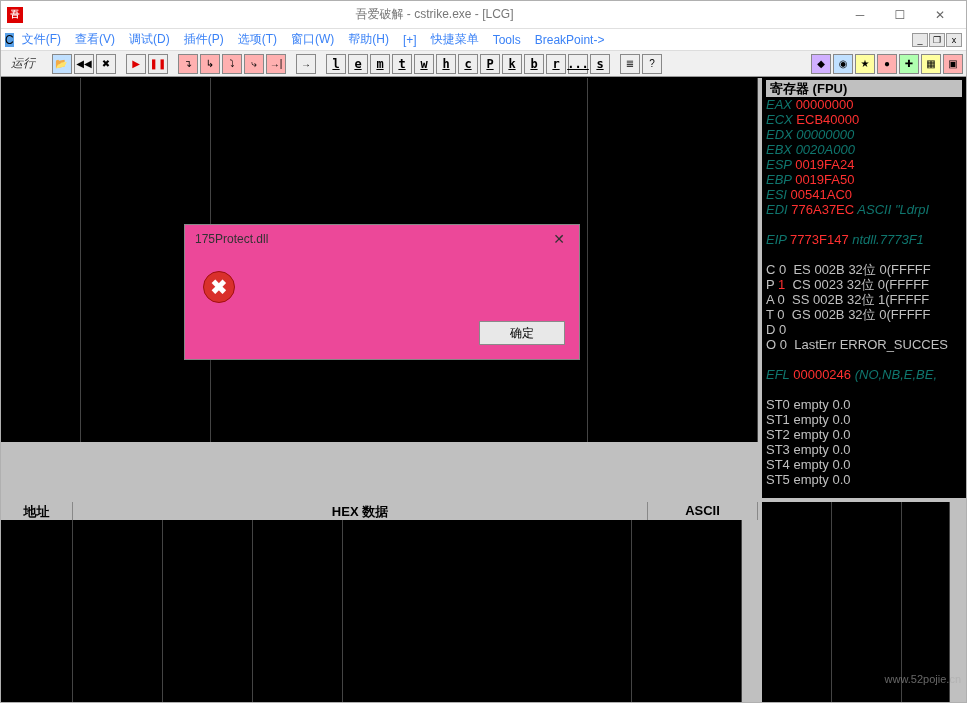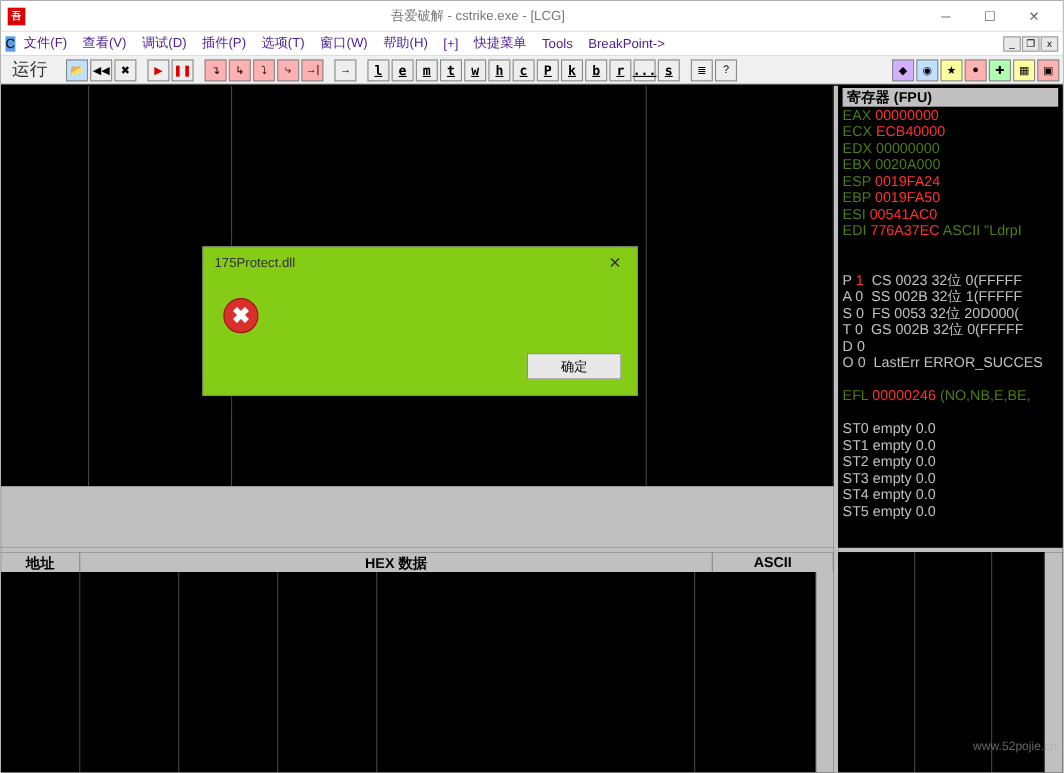--- a/index.html
+++ b/index.html
@@ -4,25 +4,25 @@
 <style>
 * { margin: 0; padding: 0; box-sizing: border-box; font-family: "Microsoft YaHei", Tahoma, sans-serif; }
 body { width: 967px; height: 703px; background: #fff; overflow: hidden; position: relative; font-size: 12px; }
 .window { width: 100%; height: 100%; border: 1px solid #b0b0b0; display: flex; flex-direction: column; background:#f0f0f0;}
 .titlebar { height: 28px; background: #fff; display: flex; align-items: center; padding: 0 6px; color: #777; border-bottom:1px solid #e0e0e0;}
 .titlebar .app-icon { width: 16px; height: 16px; background: #d00; margin-right: 6px; display:inline-flex;align-items:center;justify-content:center;color:#fff;font-size:9px;font-weight:bold;}
 .titlebar .title { flex: 1; font-size: 12px; text-align: center; }
 .win-controls { display: flex; }
 .win-controls .btn { width: 40px; height: 24px; display: flex; align-items: center; justify-content: center; color: #666; cursor:pointer;}
 .menubar { height: 22px; background: #fff; display: flex; align-items: center; padding: 0 4px; gap: 2px; border-bottom:1px solid #ddd;}
-.menubar .menu-item { padding: 2px 6px; font-size: 12px; color: #4c1d95; cursor:pointer;}
+.menubar .menu-item { padding: 2px 6px; font-size: 12px; color: #3b82f6; cursor:pointer;}
 .inner-controls { margin-left:auto; display:flex; gap:1px;}
 .inner-controls .ib{width:16px;height:14px;border:1px solid #999;background:#e8e8e8;font-size:9px;display:flex;align-items:center;justify-content:center;cursor:pointer;}
 .toolbar { height: 26px; background: #f0f0f0; display: flex; align-items: center; padding: 0 2px; border-bottom:1px solid #999;}
-.toolbar .run-label { padding: 0 8px; font-size: 16px; color: #333; }
+.toolbar .run-label { padding: 0 8px; font-size: 12px; color: #333; font-style: italic; }
 .toolbar .tbtn { width: 20px; height: 20px; border: 1px solid #888; background: #eee; margin: 0 1px; display: flex; align-items: center; justify-content: center; font-size: 10px; cursor:pointer;}
 .toolbar .sep { width: 8px; }
 .toolbar .letter { font-family: monospace; font-weight:bold; text-decoration: underline; font-size:12px;}
 .toolbar .tbtn.red{background:#ffb0b0;}
 .toolbar .tbtn.green{background:#b0ffb0;}
 .toolbar .tbtn.yellow{background:#ffffa0;}
 .toolbar .tbtn.purple{background:#d0b0ff;}
 .toolbar .tbtn.cyan{background:#c0e0ff;}
 .main { flex: 1; display: flex; background: #000; border-top:1px solid #000;}
 .left-pane { flex: 1; display: flex; flex-direction: column; border-right:4px solid #c0c0c0;}
@@ -35,28 +35,28 @@
 .dump-header .dh{border-right:1px solid #888;padding:1px 4px;text-align:center;}
 .dh1{width:72px;} .dh2{flex:1;} .dh3{width:110px;}
 .dump-body{flex:1;display:flex;}
 .dump-body .dc{border-right:1px solid #444;}
 .dump-scroll{width:16px;background:#c0c0c0;}
 .right-pane { width: 204px; display: flex; flex-direction: column; }
 .reg-pane { flex: 1; background: #000; font-family: "Fixedsys","Consolas",monospace; font-size: 13px; color: #c0c0c0; padding: 2px 4px; overflow:hidden; line-height:15px;}
 .reg-header { background: #c0c0c0; color: #000; padding: 1px 4px; font-weight:bold;}
 .reg-line { white-space: pre; }
 .reg-line .red { color: #ff3030; }
-.reg-line .wh{color:#4d7c0f;}
+.reg-line .wh{color:#0f766e;font-style:italic;}
 .stack-pane { height: 200px; background: #000; display:flex;}
 .stack-pane .sc{border-right:1px solid #444;}
 .sc1{width:70px;} .sc2{width:70px;} .sc3{flex:1;}
 .sb-scroll{width:16px;background:#c0c0c0;}
 .watermark{position:absolute;right:6px;bottom:18px;color:#aaa;font-size:11px;opacity:.6;pointer-events:none;}
 
-.dialog{position:absolute;left:184px;top:224px;width:396px;background:#84cc16;border:1px solid #888;box-shadow:0 4px 16px rgba(0,0,0,.3);}
+.dialog{position:absolute;left:184px;top:224px;width:396px;background:#ec4899;border:1px solid #888;box-shadow:0 4px 16px rgba(0,0,0,.3);}
 .dialog .dlg-title{height:28px;display:flex;align-items:center;padding:0 10px;font-size:12px;color:#333;}
 .dialog .dlg-close{margin-left:auto;width:20px;height:20px;display:flex;align-items:center;justify-content:center;font-size:14px;cursor:pointer;}
 .dialog .dlg-body{padding:18px 18px 8px;display:flex;gap:14px;}
 .dialog .dlg-icon{width:32px;height:32px;border-radius:50%;background:#d9302c;display:flex;align-items:center;justify-content:center;color:#fff;font-weight:bold;font-size:20px;flex-shrink:0;border:1px solid #a01010;}
 .dialog .dlg-text{font-size:12px;color:#333;line-height:16px;}
 .dialog .dlg-buttons{padding:10px 14px 14px;display:flex;justify-content:flex-end;}
 .dialog .dlg-btn{min-width:86px;height:24px;border:1px solid #8a8a8a;background:#e8e8e8;font-size:12px;cursor:pointer;}
 .gray-strip{height:56px;background:#c0c0c0;}
 </style>
 </head>
@@ -170,24 +170,25 @@
         <div class="reg-header">寄存器 (FPU)</div>
         <div class="reg-line"><span class="wh">EAX </span><span class="red">00000000</span></div>
         <div class="reg-line"><span class="wh">ECX </span><span class="red">ECB40000</span></div>
         <div class="reg-line"><span class="wh">EDX </span><span class="wh">00000000</span></div>
         <div class="reg-line"><span class="wh">EBX </span><span class="wh">0020A000</span></div>
         <div class="reg-line"><span class="wh">ESP </span><span class="red">0019FA24</span></div>
         <div class="reg-line"><span class="wh">EBP </span><span class="red">0019FA50</span></div>
         <div class="reg-line"><span class="wh">ESI </span><span class="red">00541AC0</span></div>
         <div class="reg-line"><span class="wh">EDI </span><span class="red">776A37EC</span><span class="wh"> ASCII "LdrpI</span></div>
         <div class="reg-line">&nbsp;</div>
-        <div class="reg-line">&nbsp;</div>
+        <div class="reg-line"><span class="wh">EIP </span><span class="red">7773F147</span><span class="wh"> ntdll.7773F1</span></div>
+        <div class="reg-line">&nbsp;</div>
+        <div class="reg-line">C 0  ES 002B 32位 0(FFFFF</div>
         <div class="reg-line"><span>P </span><span class="red">1</span><span>  CS 0023 32位 0(FFFFF</span></div>
         <div class="reg-line">A 0  SS 002B 32位 1(FFFFF</div>
-        <div class="reg-line">S 0  FS 0053 32位 20D000(</div>
         <div class="reg-line">T 0  GS 002B 32位 0(FFFFF</div>
         <div class="reg-line">D 0</div>
         <div class="reg-line">O 0  LastErr ERROR_SUCCES</div>
         <div class="reg-line">&nbsp;</div>
         <div class="reg-line"><span class="wh">EFL </span><span class="red">00000246</span><span class="wh"> (NO,NB,E,BE,</span></div>
         <div class="reg-line">&nbsp;</div>
         <div class="reg-line">ST0 empty 0.0</div>
         <div class="reg-line">ST1 empty 0.0</div>
         <div class="reg-line">ST2 empty 0.0</div>
         <div class="reg-line">ST3 empty 0.0</div>

